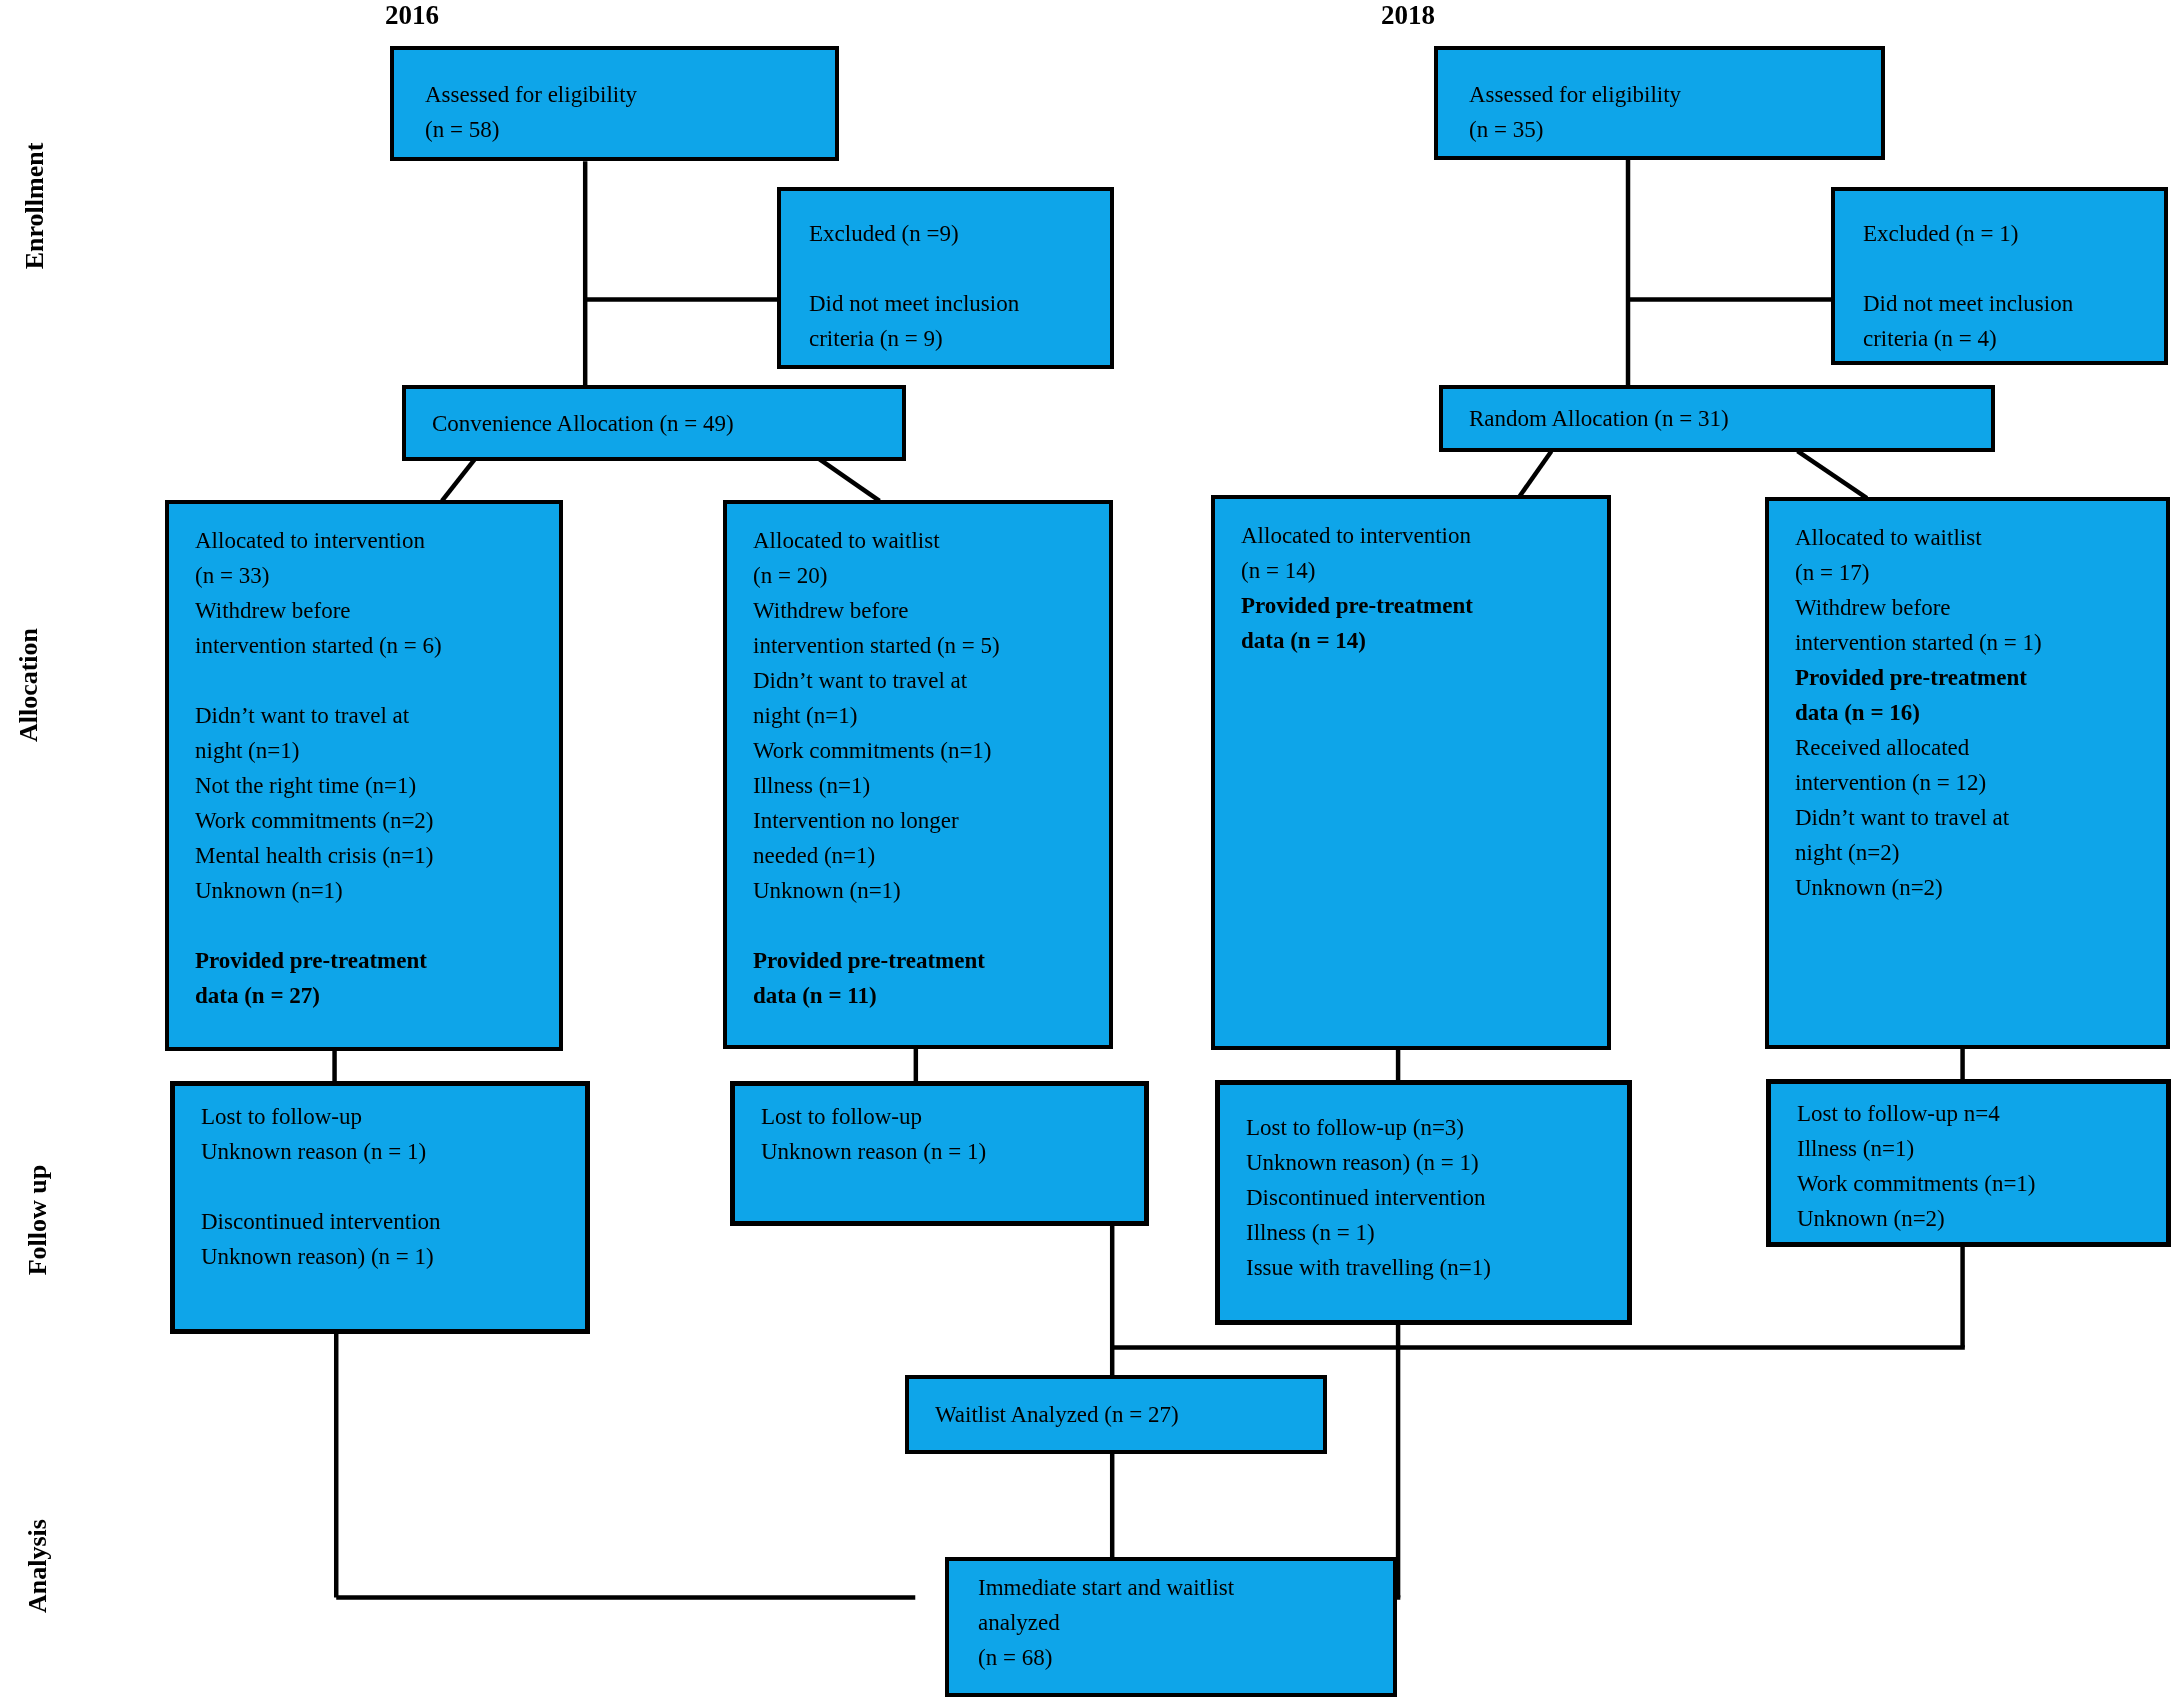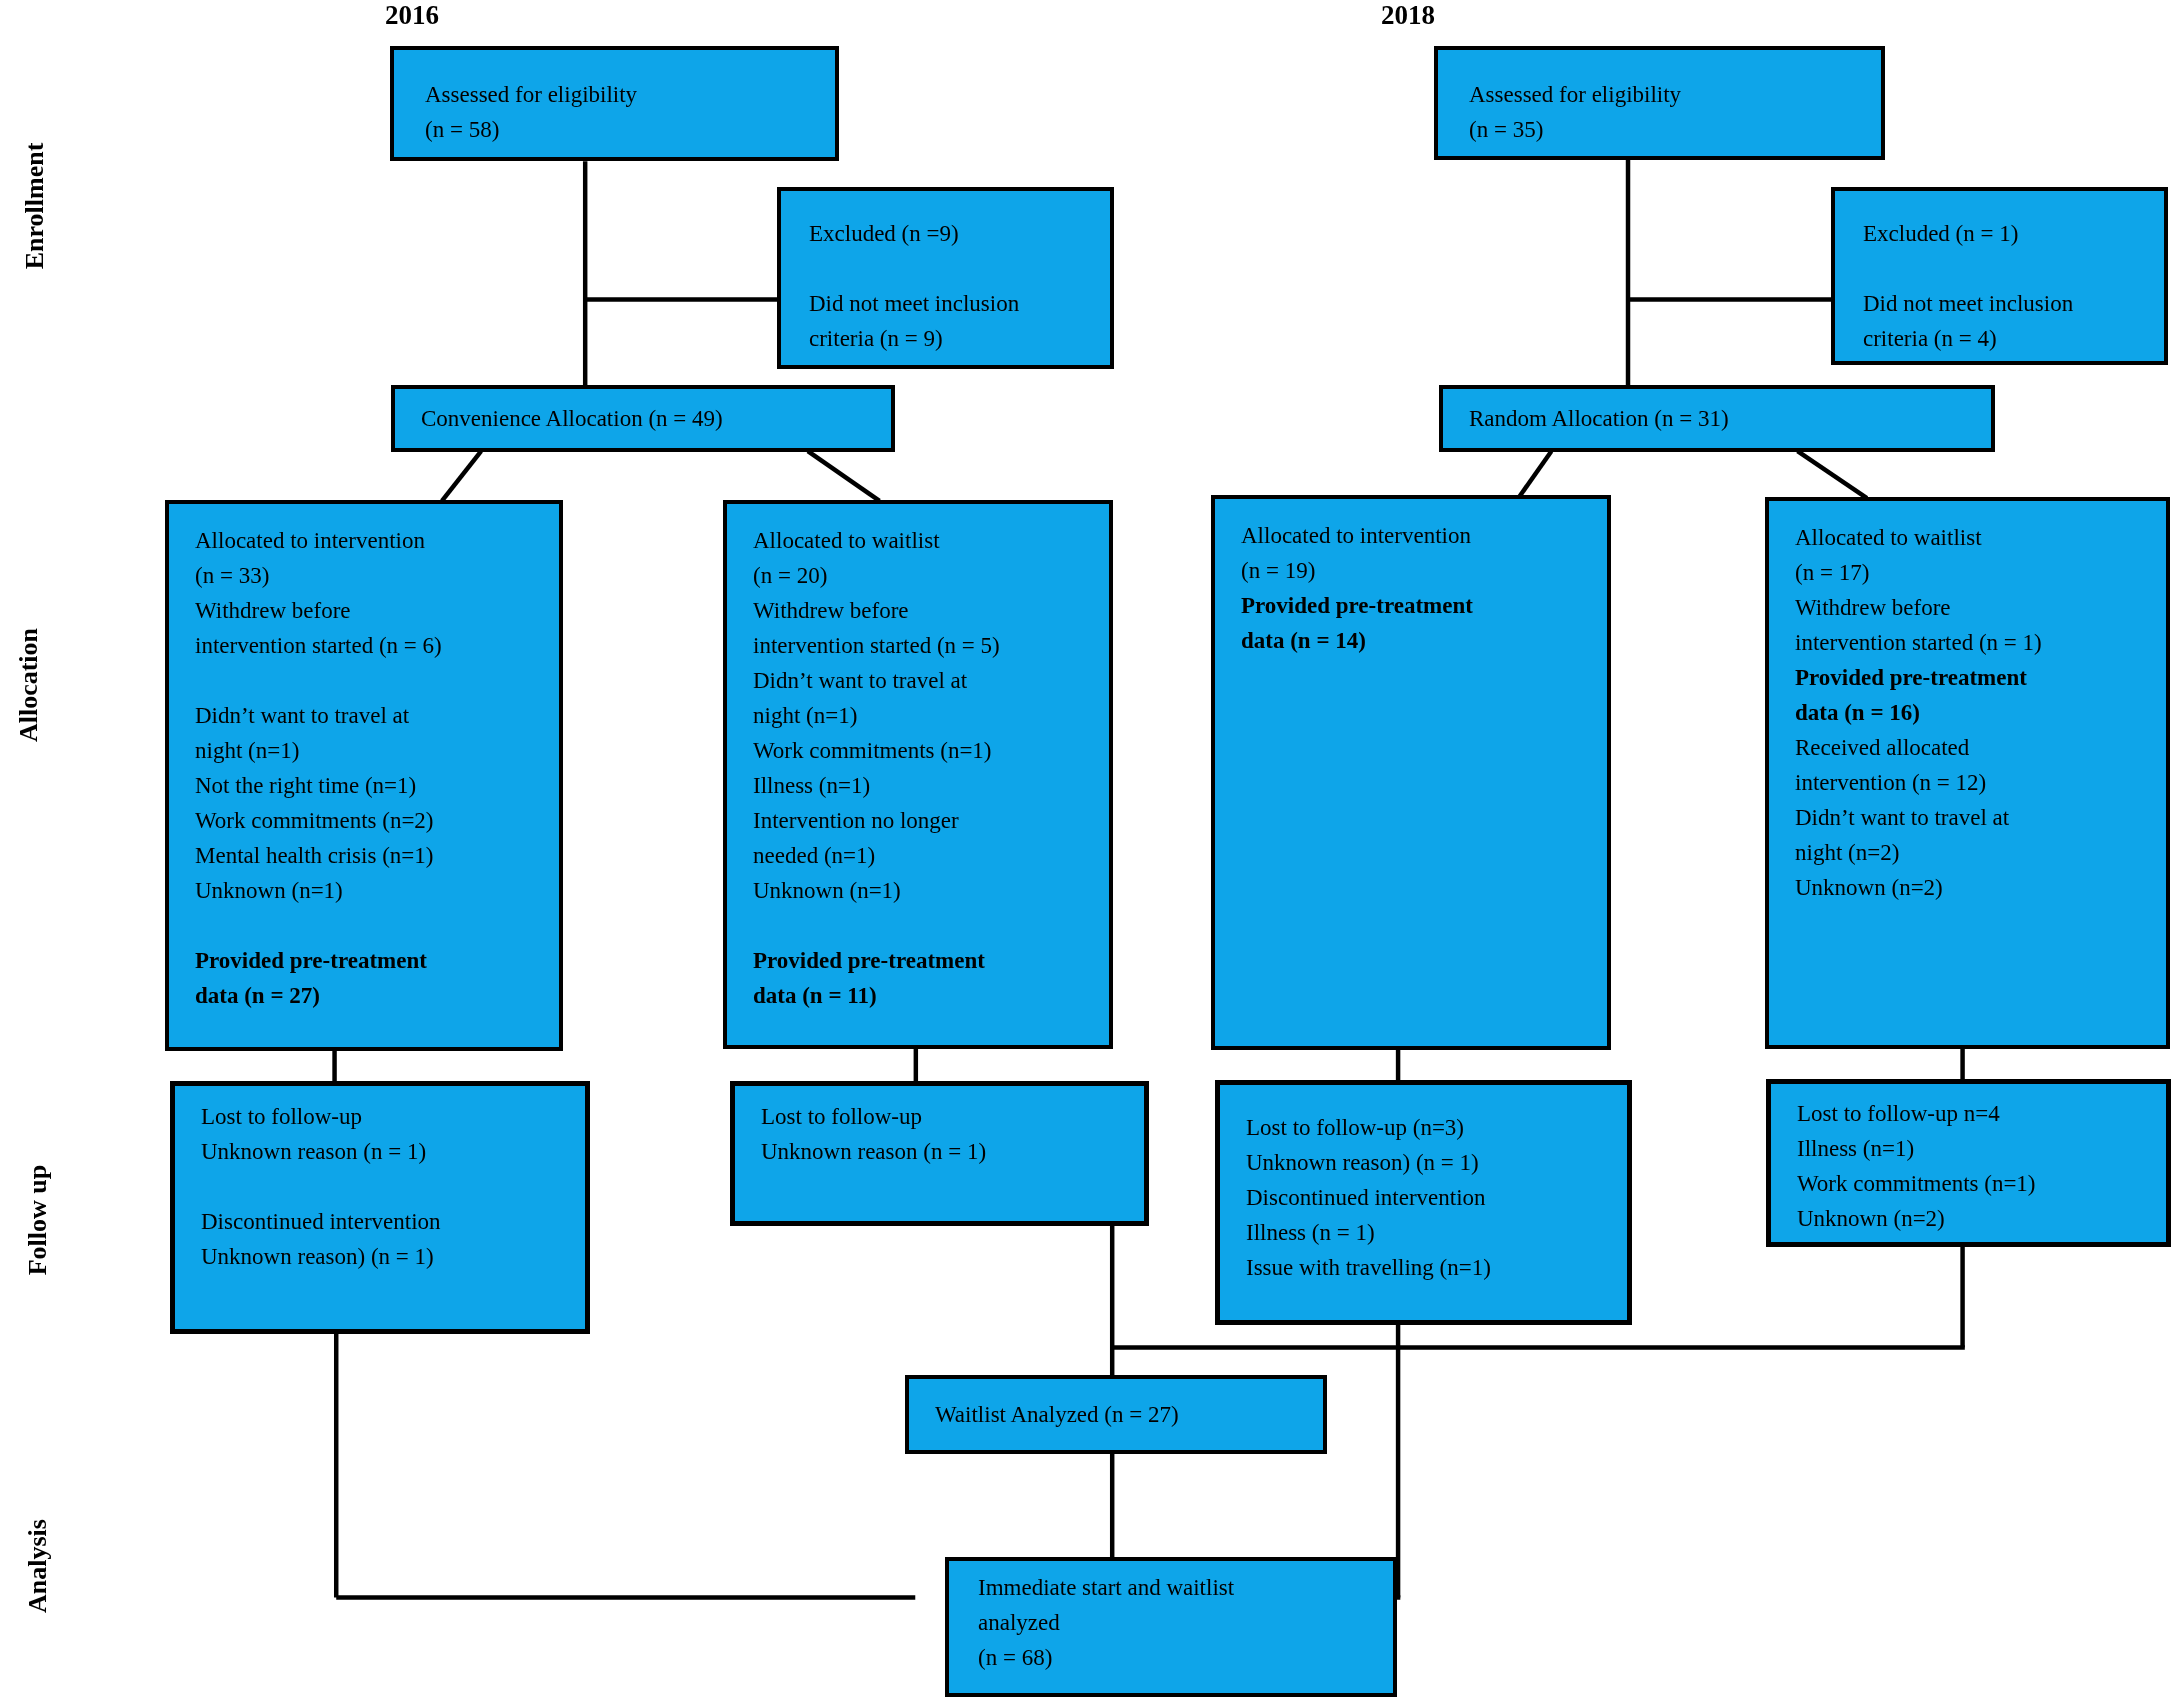--- a/index.html
+++ b/index.html
@@ -93,21 +93,21 @@
       <div class="line">Assessed for eligibility</div>
       <div class="line">(n = 35)</div>
     </div>
   <div class="box pad-top-excl" style="left:1831px; top:187px; width:337px; height:178px;">
       <div class="line">Excluded (n = 1)</div>
       <div class="line">&nbsp;</div>
       <div class="line">Did not meet inclusion</div>
       <div class="line">criteria (n = 4)</div>
     </div>
 
-  <div class="box vcenter" style="left:391px; top:385px; width:504px; height:67px;">
+  <div class="box vcenter" style="left:402px; top:385px; width:504px; height:76px;">
       <div class="line">Convenience Allocation (n = 49)</div>
     </div>
   <div class="box vcenter" style="left:1439px; top:385px; width:556px; height:67px;">
       <div class="line">Random Allocation (n = 31)</div>
     </div>
 
   <div class="box" style="left:165px; top:500px; width:398px; height:551px;">
       <div class="line">Allocated to intervention</div>
       <div class="line">(n = 33)</div>
       <div class="line">Withdrew before</div>
@@ -134,21 +134,21 @@
       <div class="line">Illness (n=1)</div>
       <div class="line">Intervention no longer</div>
       <div class="line">needed (n=1)</div>
       <div class="line">Unknown (n=1)</div>
       <div class="line">&nbsp;</div>
       <div class="line bold">Provided pre-treatment</div>
       <div class="line bold">data (n = 11)</div>
     </div>
   <div class="box" style="left:1211px; top:495px; width:400px; height:555px;">
       <div class="line">Allocated to intervention</div>
-      <div class="line">(n = 19)</div>
+      <div class="line">(n = 14)</div>
       <div class="line bold">Provided pre-treatment</div>
       <div class="line bold">data (n = 14)</div>
     </div>
   <div class="box" style="left:1765px; top:497px; width:405px; height:552px;">
       <div class="line">Allocated to waitlist</div>
       <div class="line">(n = 17)</div>
       <div class="line">Withdrew before</div>
       <div class="line">intervention started (n = 1)</div>
       <div class="line bold">Provided pre-treatment</div>
       <div class="line bold">data (n = 16)</div>

